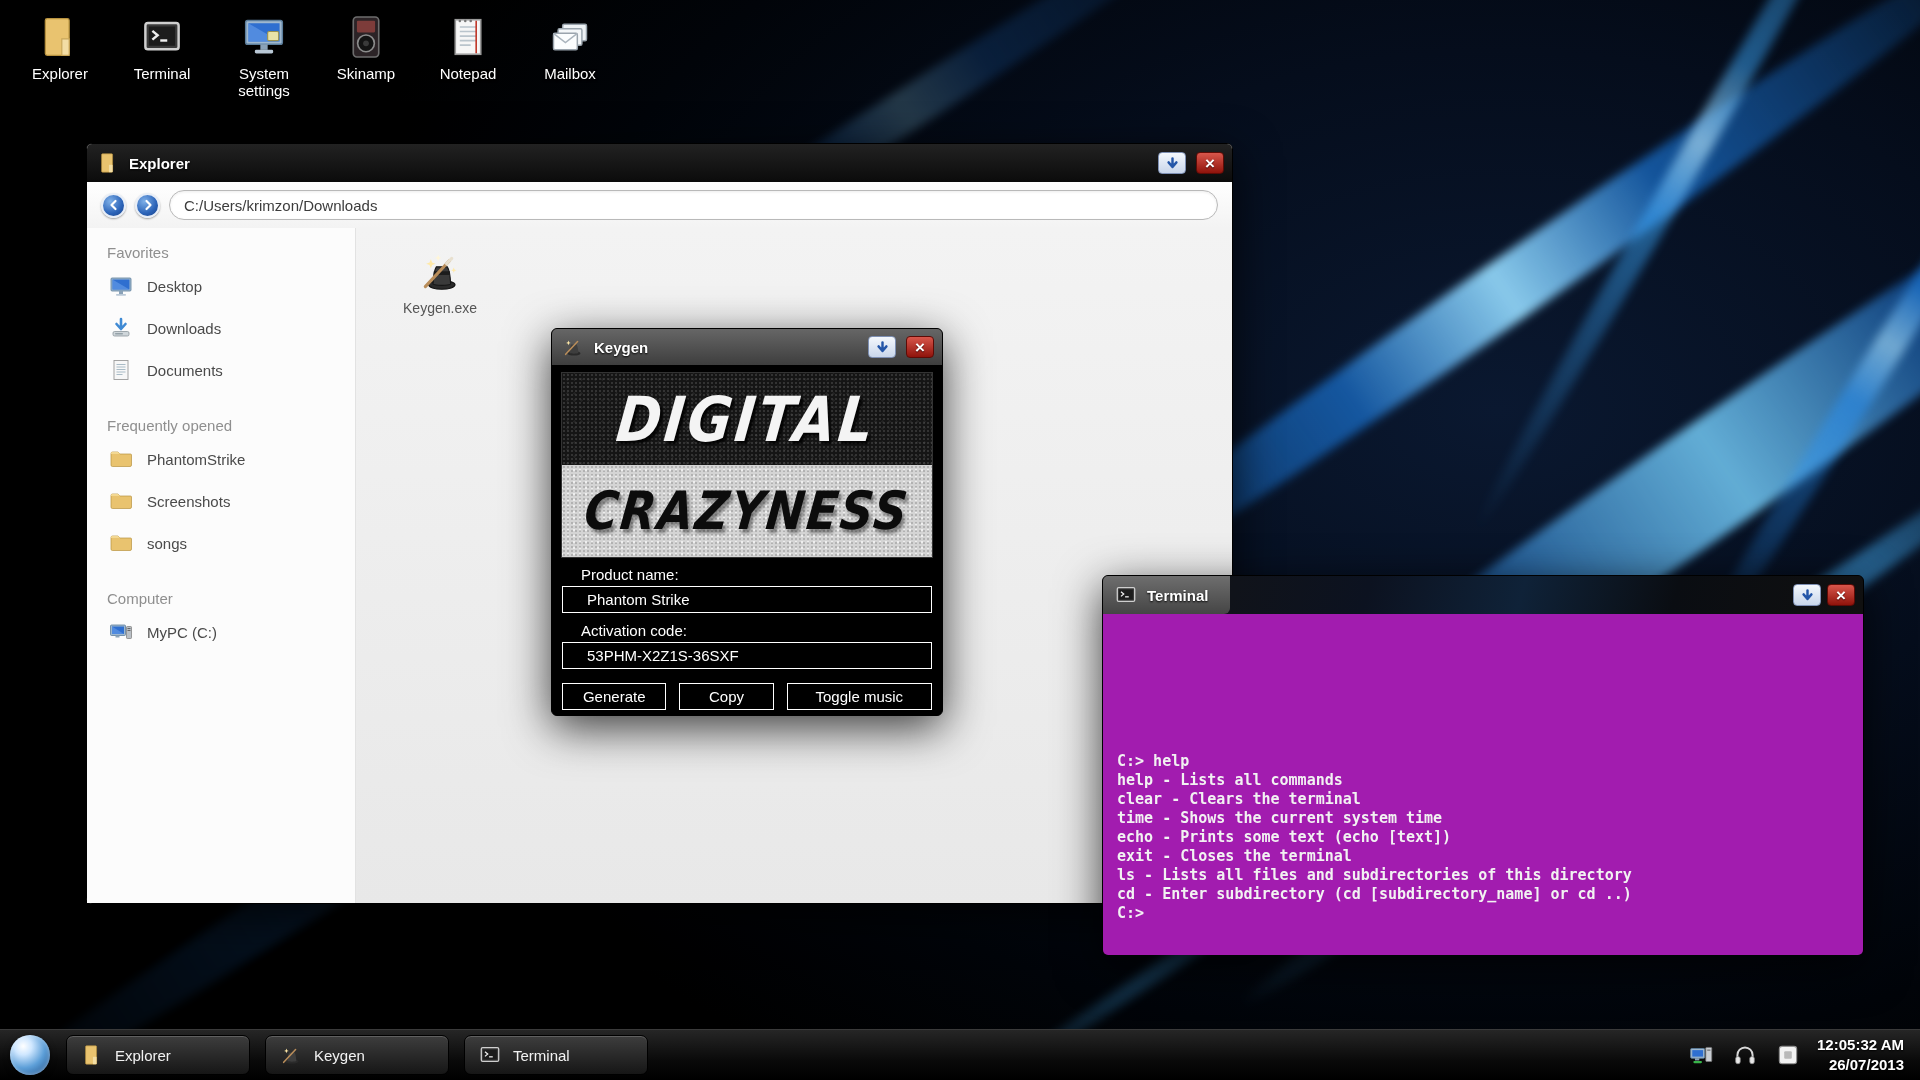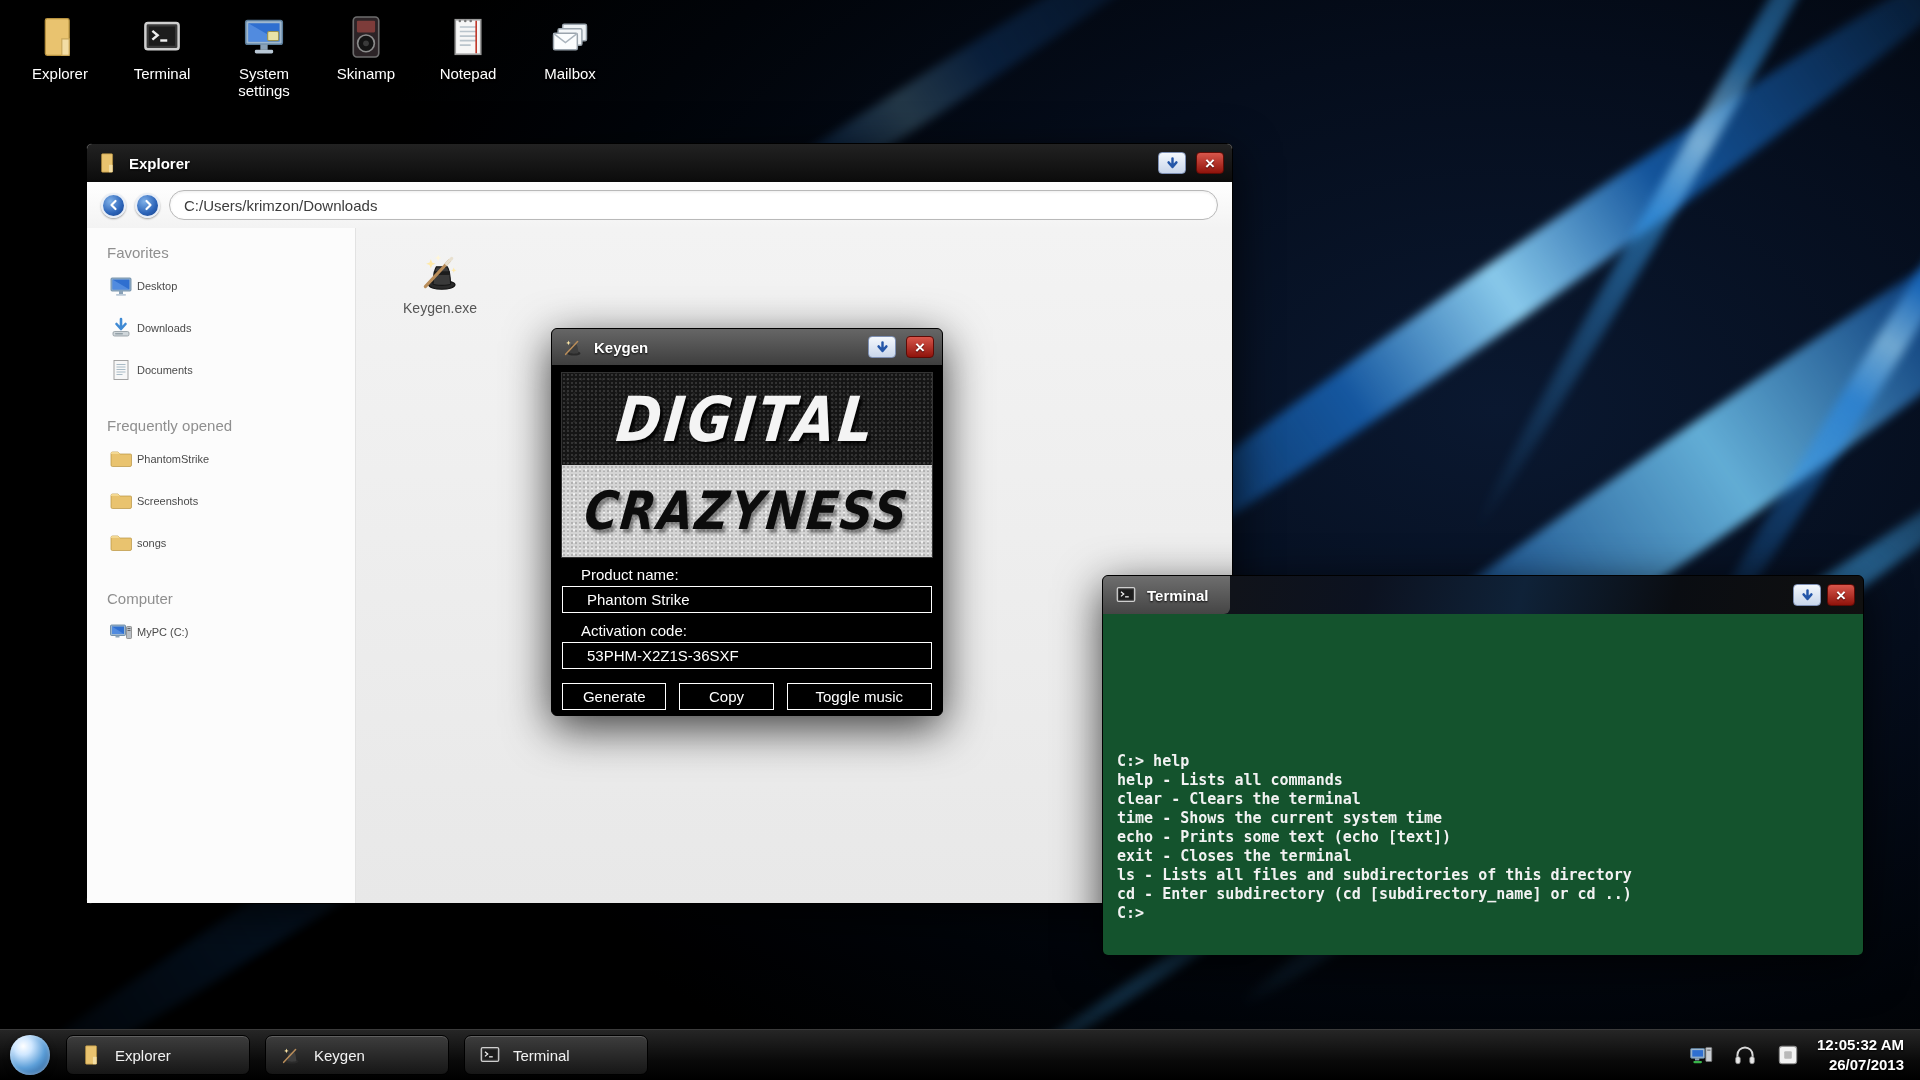--- a/index.html
+++ b/index.html
@@ -57,22 +57,22 @@
             background:radial-gradient(circle at 35% 30%, #7fb0e8, #2b63b8 60%, #173f86);
             border:2px solid #e8eef7; box-shadow:0 1px 2px rgba(0,0,0,.35);
             display:flex; align-items:center; justify-content:center; }
   .addrbar { flex:1; height:30px; border:1px solid #b9b9b9; border-radius:15px; background:#fff;
              font-size:15px; color:#3c3c3c; padding:0 14px; outline:none;
              font-family:"Liberation Sans", sans-serif; box-shadow:inset 0 1px 3px rgba(0,0,0,.08); }
   .ex-body { display:flex; height:675px; }
   .ex-side { width:268px; background:#fcfcfc; padding:14px 0 0 16px; }
   .side-header { color:#8f8f8f; font-size:15px; margin:26px 0 4px 4px; }
   .side-header.first { margin-top:2px; }
-  .side-item { height:42px; display:flex; align-items:center; gap:4px; padding-left:6px;
-               font-size:11px; color:#4a4a4a; cursor:pointer; border-radius:4px; }
+  .side-item { height:42px; display:flex; align-items:center; gap:14px; padding-left:6px;
+               font-size:15px; color:#4a4a4a; cursor:pointer; border-radius:4px; }
   .side-item .sicon { width:24px; height:24px; display:flex; }
   .ex-content { flex:1; position:relative; border-left:1px solid #e2e2e2;
                 background:linear-gradient(180deg,#f3f3f3,#e8e8e8); border-radius:0 0 5px 0; }
   .file-tile { position:absolute; left:24px; top:16px; width:120px; display:flex; flex-direction:column;
                align-items:center; cursor:pointer; padding:6px 2px; border-radius:4px; }
   .file-tile .fart { width:44px; height:44px; }
   .file-tile .fname { margin-top:6px; font-size:14px; color:#555; }
 
   
   #keygen-win { left:551px; top:328px; width:392px; height:388px; background:#000; z-index:20; }
@@ -102,21 +102,21 @@
   .kg-btn.g { flex:1; } .kg-btn.c { flex:0.9; } .kg-btn.t { flex:1.4; }
 
   
   #terminal-win { left:1102px; top:575px; width:762px; height:380px; background:#000; z-index:30; }
   #terminal-win .titlebar { padding:0; gap:0;
       background:linear-gradient(105deg,#141414 0%,#0c1220 35%,#0f2238 55%,#0a0d12 75%,#101010 100%); }
   .term-tab { height:38px; display:flex; align-items:center; gap:10px; padding:0 22px 0 12px;
               background:linear-gradient(#6e6e6e,#454545); border-radius:5px 0 6px 0; }
   .term-tab .ttext { font-weight:bold; }
   #terminal-win .tb-btns { display:flex; gap:6px; padding-right:8px; }
-  .term-body { height:341px; padding:10px 14px; border-radius:0 0 5px 5px; background:#14532d; cursor:text; }
+  .term-body { height:341px; padding:10px 14px; border-radius:0 0 5px 5px; background:#a21caf; cursor:text; }
   .term-lines { margin-top:128px; }
   .term-line { font-family:"DejaVu Sans Mono", monospace; font-weight:bold; font-size:15px;
                line-height:19px; color:#f2f2f2; white-space:pre; }
 
   
   .taskbar { position:absolute; left:0; bottom:0; width:1920px; height:51px; z-index:50;
              background:linear-gradient(#262626,#0a0a0a 60%,#000);
              border-top:1px solid #3a3a3a; display:flex; align-items:center; padding:0 10px; }
   .start-orb { width:40px; height:40px; border-radius:50%; margin-right:16px; cursor:pointer; flex:0 0 auto;
                background:radial-gradient(circle at 33% 28%, #ffffff 0%, #cfe7ff 22%, #5d9fd8 55%, #16457e 100%);

